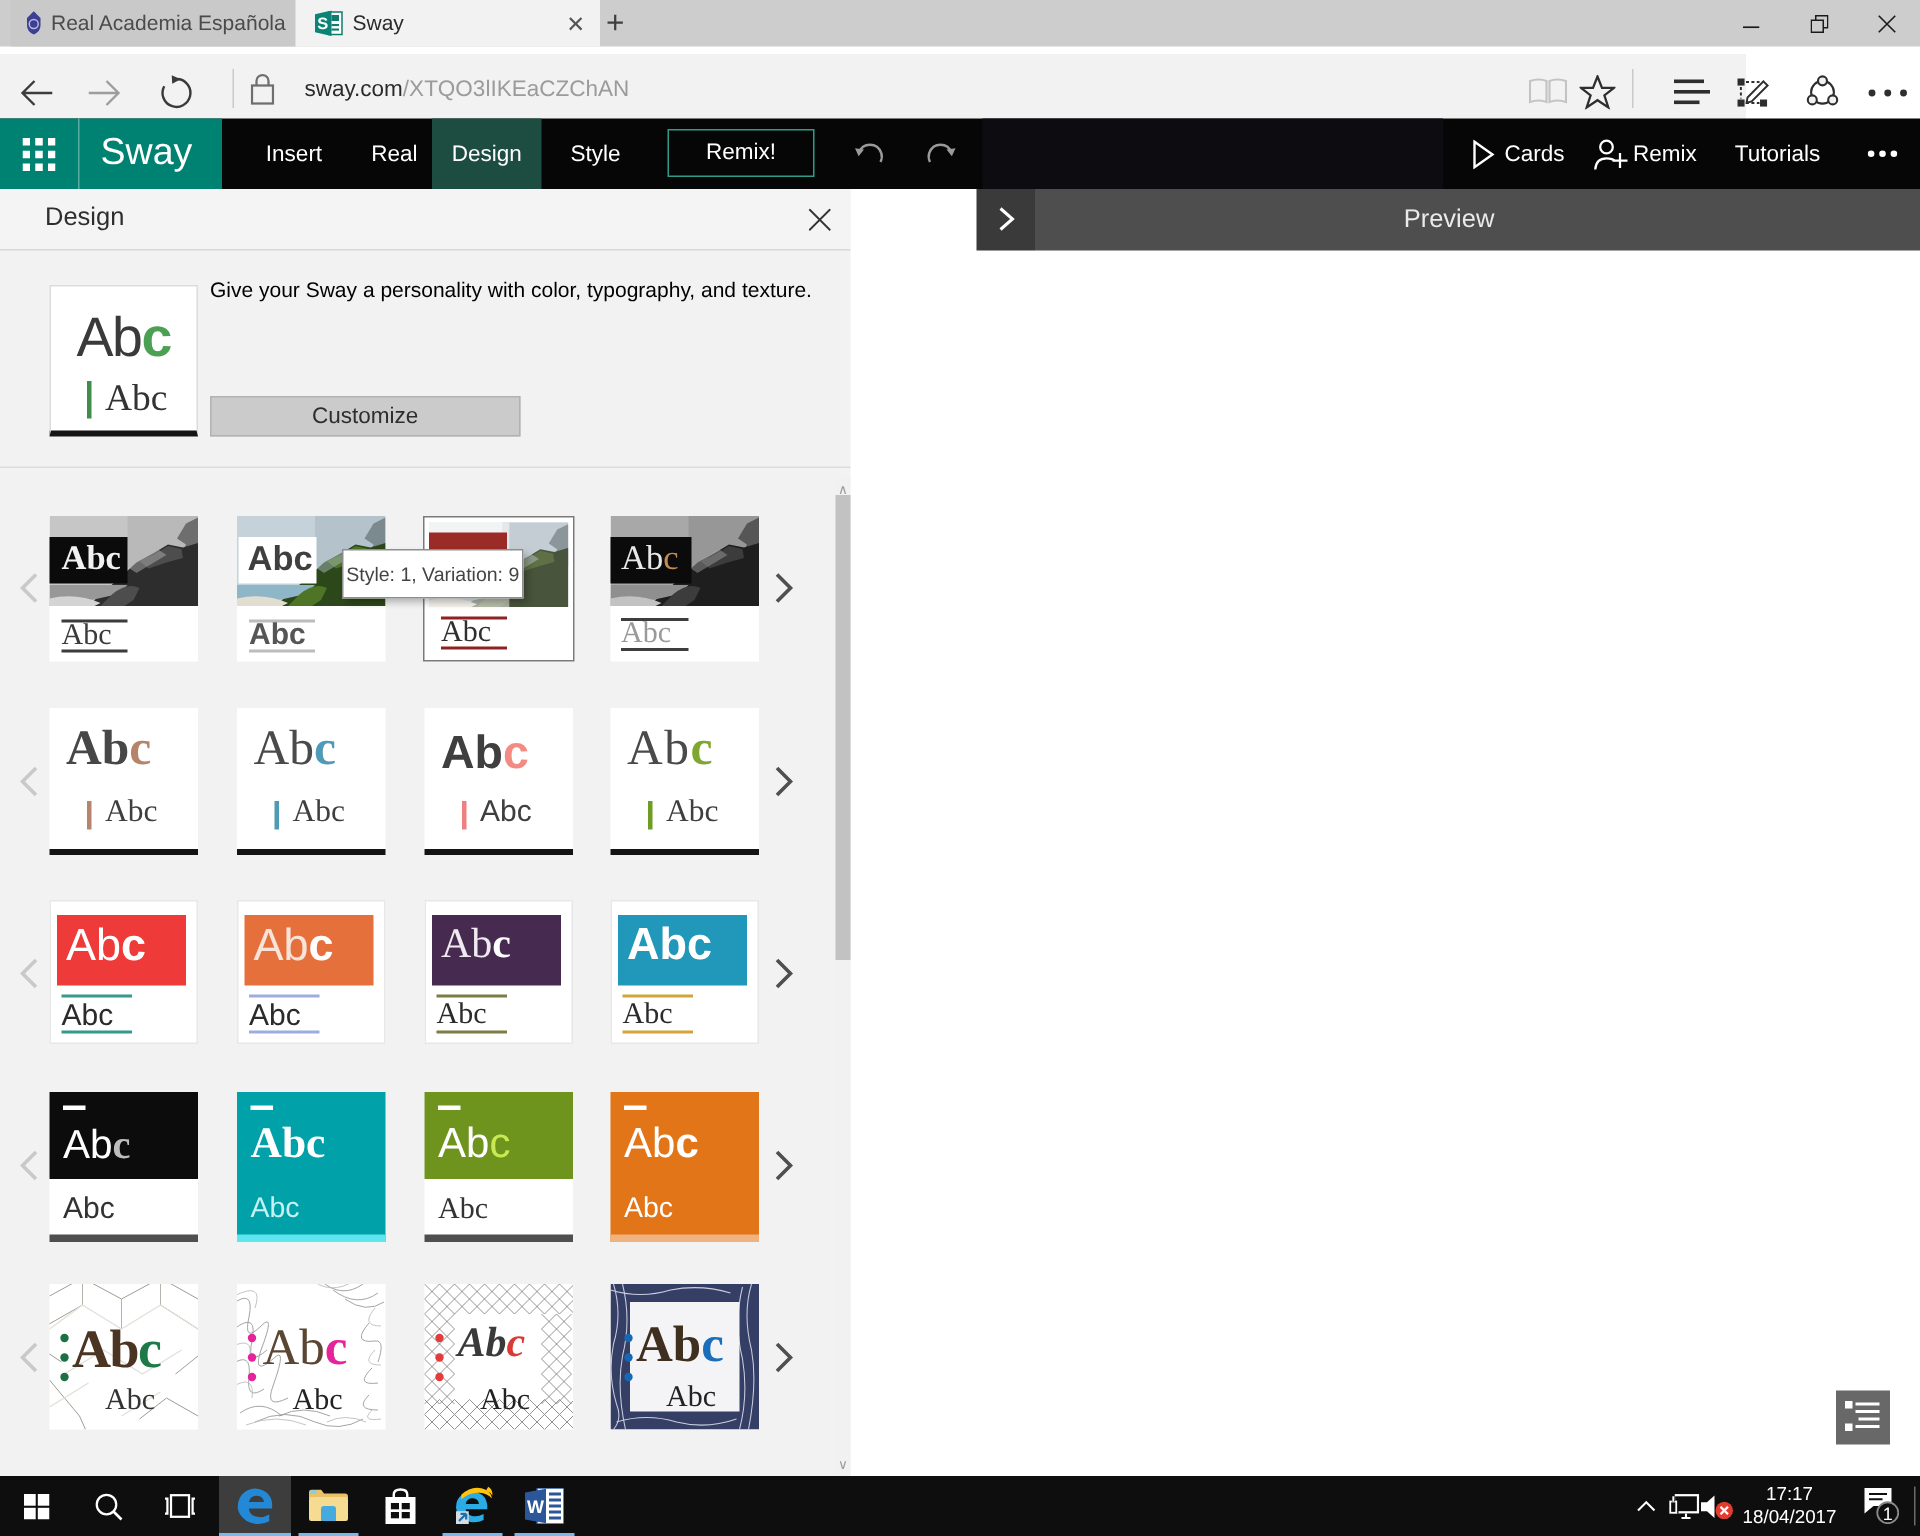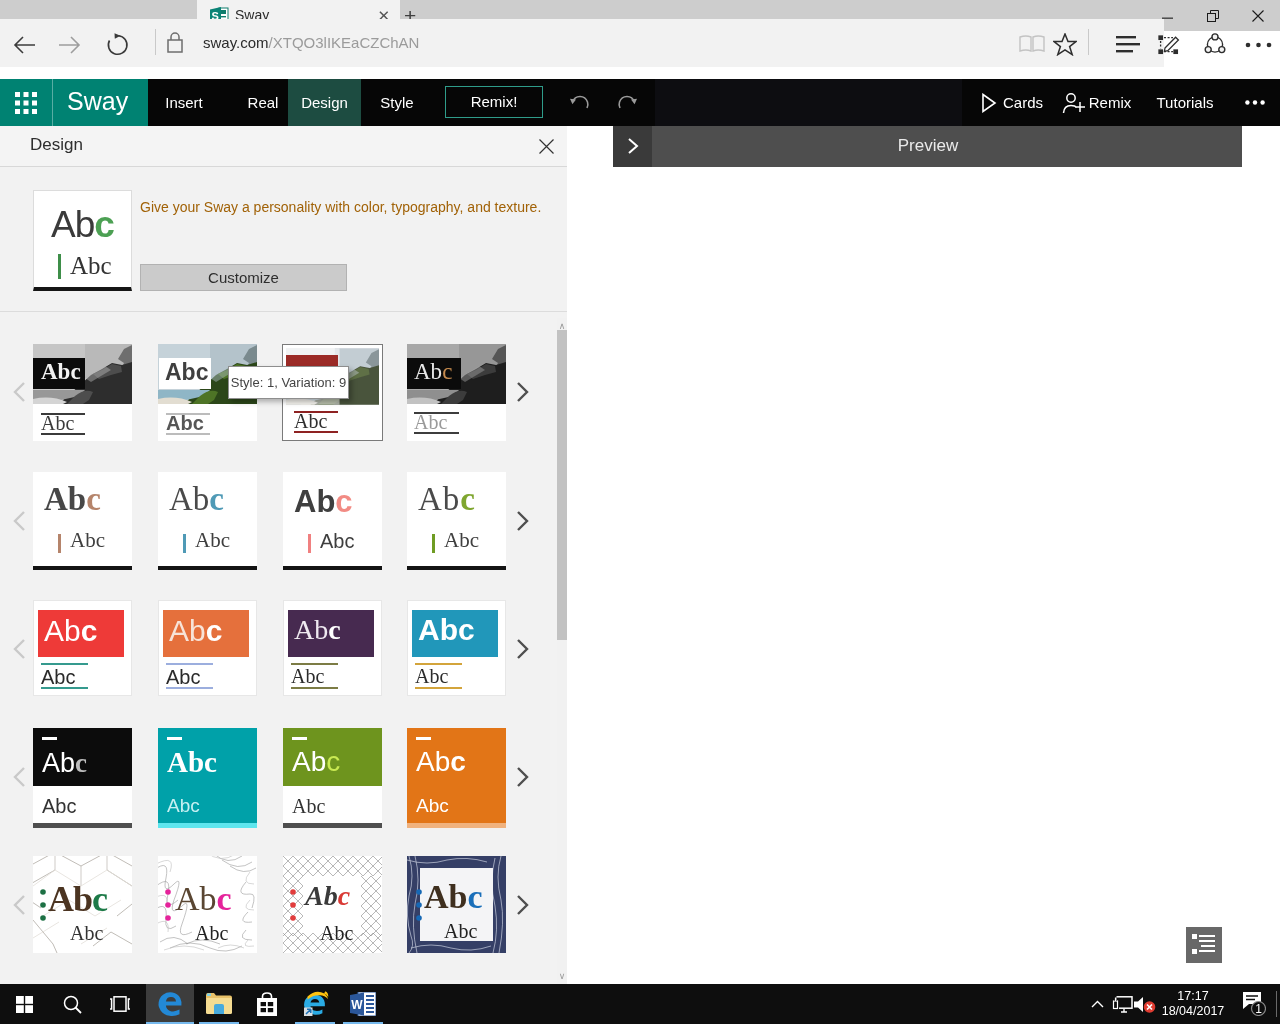--- a/index.html
+++ b/index.html
@@ -9,39 +9,39 @@
 
 #titlebar{position:absolute;left:0;top:0;width:1280px;height:31px;background:#cdcdcd}
 #tab1{position:absolute;left:7px;top:0;width:190px;height:31px;background:#c9c9c9}
 #tab1 .t{position:absolute;left:27px;top:7px;font-size:14px;color:#4b4b4b;white-space:nowrap}
 #tab2{position:absolute;left:197px;top:0;width:203px;height:31px;background:#f2f2f2}
 #tab2 .t{position:absolute;left:38px;top:7px;font-size:14px;color:#2b2b2b}
 .tclose{position:absolute;right:10px;top:7px;font-size:15px;color:#555;font-weight:400}
 #newtab{position:absolute;left:404px;top:4px;font-size:21px;color:#3f3f3f;font-weight:300}
 .wbtn{position:absolute;top:0;width:45px;height:31px;color:#1a1a1a;text-align:center}
 
-#addrbar{position:absolute;left:0;top:19px;width:1164px;height:48px;background:#f2f2f2}
+#addrbar{position:absolute;left:0;top:36px;width:1164px;height:48px;background:#f2f2f2}
 
 #swaybar{position:absolute;left:0;top:79px;width:1280px;height:47px;background:#060606;color:#fff}
 #swaybar .mid{position:absolute;left:655px;top:0;width:307px;height:47px;background:#0d0d11}
 #waffle{position:absolute;left:0;top:0;width:52px;height:47px;background:#008272}
 #slogo{position:absolute;left:52px;top:0;width:96px;height:47px;background:#008272;border-left:1px solid rgba(255,255,255,.35)}
 #slogo span{position:absolute;left:47%;top:50%;transform:translate(-50%,-54%);font-size:25px;font-weight:400;letter-spacing:0}
 .swtab{position:absolute;top:0;height:47px;line-height:47px;text-align:center;font-size:15px}
 #remix{position:absolute;left:445px;top:7px;width:98px;height:32px;border:1px solid #2f9c8a;line-height:30px;text-align:center;font-size:15px}
 
 #main{position:absolute;left:0;top:126px;width:1280px;height:858px;background:#fff}
 #dpanel{position:absolute;left:0;top:0;width:567px;height:858px;background:#f2f2f2}
 #dhead{position:absolute;left:0;top:0;width:567px;height:41px;background:#f4f4f4;border-bottom:1px solid #d8d8d8}
 #dhead .t{position:absolute;left:30px;top:9px;font-size:17px;color:#2e2e2e}
 #storyline{position:absolute;left:567px;top:0;width:84px;height:858px;background:#f1f1f1;border-left:1px solid #d9d9d9}
 #storyhead{position:absolute;left:0;top:0;width:84px;height:41px;background:#f6f6f6}
 #storyhead .t{position:absolute;left:3px;top:9px;font-size:18px;color:#2b2b2b;font-weight:400}
 #scard{position:absolute;left:0;top:87px;width:50px;height:143px;background:#fff}
-#preview{position:absolute;left:613px;top:0;width:629px;height:858px;background:#fff}
+#preview{position:absolute;left:651px;top:0;width:629px;height:858px;background:#fff}
 #pchev{position:absolute;left:0;top:0;width:39px;height:41px;background:#3a3a3a}
 #pbar{position:absolute;left:39px;top:0;width:590px;height:41px;background:#4e4e4e}
 #pbar .t{position:absolute;left:0;top:10px;width:552px;text-align:center;font-size:17px;color:#eaeaea}
 #plbtn{position:absolute;left:573px;top:801px;width:36px;height:36px;background:#686868}
 
 .card{position:absolute;width:99px;background:#fff}
 .serif{font-family:"Liberation Serif",serif}
 
 #sbar{position:absolute;left:557px;top:192px;width:10px;height:666px;background:#f1f1f1}
 #sthumb{position:absolute;left:0;top:12px;width:10px;height:310px;background:#c2c2c2}
@@ -50,20 +50,28 @@
 #taskbar{position:absolute;left:0;top:984px;width:1280px;height:40px;background:#0e0e0e}
 .tkcell{position:absolute;top:0;width:48px;height:40px}
 .underl{position:absolute;bottom:0;height:2px;background:#76b9ed}
 #tray{position:absolute;left:0;top:0;width:1280px;height:40px;color:#fff}
 </style>
 </head>
 <body>
 <div id="stage">
 
 <div id="titlebar">
+  <div id="tab1">
+    <svg width="13" height="17" viewBox="0 0 13 17" style="position:absolute;left:9px;top:7px">
+      <path d="M6.5 1 L9 3 L11 5 L11 10 Q11 14 6.5 16 Q2 14 2 10 L2 5 L4 3 Z" fill="#3c3f94"></path>
+      <path d="M6.5 0.5 L8.5 2.5 L4.5 2.5 Z" fill="#3c3f94"></path>
+      <circle cx="6.5" cy="9" r="3" fill="none" stroke="#b8b9de" stroke-width="1"></circle>
+    </svg>
+    <span class="t">Real Academia Española</span>
+  </div>
   <div id="tab2">
     <svg width="19" height="17" viewBox="0 0 19 17" style="position:absolute;left:13px;top:7px">
       <rect x="9" y="1" width="9" height="15" fill="#fff" stroke="#0f7c6c" stroke-width="1"></rect>
       <rect x="11" y="3" width="5" height="4" fill="#0f7c6c"></rect>
       <rect x="11" y="9" width="5" height="1.4" fill="#0f7c6c"></rect>
       <rect x="11" y="12" width="5" height="1.4" fill="#0f7c6c"></rect>
       <path d="M0 2.5 L11 0 L11 17 L0 14.5 Z" fill="#0b8376"></path>
       <text x="5.2" y="12.5" font-size="11" font-weight="bold" fill="#fff" text-anchor="middle" font-family="Liberation Sans">S</text>
     </svg>
     <span class="t">Sway</span>
@@ -150,21 +158,21 @@
             <rect x="17" y="8.5" width="5" height="5"></rect>
             <rect x="0" y="17" width="5" height="5"></rect>
             <rect x="8.5" y="17" width="5" height="5"></rect>
             <rect x="17" y="17" width="5" height="5"></rect>
           </g>
     </svg>
   </div>
   <div id="slogo">
         <span>Sway</span>
       </div>
-  <div class="swtab" style="left:148px;width:72px">Insert</div>
+  <div class="swtab" style="left:160px;width:72px">Insert</div>
   <div class="swtab" style="left:228px;width:70px">Real</div>
   <div class="swtab" style="left:288px;width:73px;background:#1d4c41">Design</div>
   <div class="swtab" style="left:361px;width:72px">Style</div>
   <div id="remix">Remix!</div>
   <svg width="22" height="18" viewBox="0 0 22 18" style="position:absolute;left:569px;top:15px">
         <path d="M3.5 8 Q5.5 2.5 11 2.5 Q16.5 2.5 18.5 8 Q19.5 11 18 14" fill="none" stroke="#9a9a9a" stroke-width="1.6"></path>
         <path d="M1 4.8 L7 5.6 L3.4 10.2 Z" fill="#9a9a9a"></path>
       </svg>
   <svg width="22" height="18" viewBox="0 0 22 18" style="position:absolute;left:616px;top:15px">
         <path d="M18.5 8 Q16.5 2.5 11 2.5 Q5.5 2.5 3.5 8 Q2.5 11 4 14" fill="none" stroke="#9a9a9a" stroke-width="1.6"></path>
@@ -198,21 +206,21 @@
       <svg width="15" height="15" viewBox="0 0 15 15" style="position:absolute;left:539px;top:13px">
             <path d="M0.5 0.5 L14.5 14.5 M14.5 0.5 L0.5 14.5" stroke="#333" stroke-width="1.2"></path>
           </svg>
     </div>
     <div id="dintro">
       <div class="abs" style="left:33px;top:64px;width:99px;height:101px;background:#fff;border:1px solid #dcdcdc;border-bottom:4px solid #151515">
         <div class="abs" style="left:17px;top:13px;font-size:37px;color:#3a3a3a;letter-spacing:-1px">Ab<span style="color:#4ca053;font-weight:bold">c</span></div>
         <div class="abs" style="left:24px;top:63px;width:3px;height:25px;background:#3e8e49"></div>
         <div class="abs serif" style="left:36px;top:61px;font-size:25px;color:#333">Abc</div>
       </div>
-      <div class="abs" style="left:140px;top:73px;font-size:14px;color:#a16207">Give your Sway a personality with color, typography, and texture.</div>
+      <div class="abs" style="left:140px;top:59px;font-size:14px;color:#000000">Give your Sway a personality with color, typography, and texture.</div>
       <div class="abs" style="left:140px;top:138px;width:207px;height:27px;background:#cbcbcb;border:1px solid #b2b2b2;text-align:center;line-height:25px;font-size:15px;color:#2e2e2e">Customize</div>
       <div class="abs" style="left:0;top:185px;width:567px;height:1px;background:#dcdcdc"></div>
     </div>
     <div id="dlist">
 
 <div class="card" style="left:33px;top:218px;height:97px">
   <svg width="99" height="60" viewBox="0 0 99 60">
               <rect width="99" height="60" fill="#c6c6c6"></rect>
               <rect x="52" width="47" height="34" fill="#b9b9b9"></rect>
               <path d="M99,1 L91,5 L85,15 L91,19 L87,27 L99,31 Z" fill="#6e6e6e"></path>

